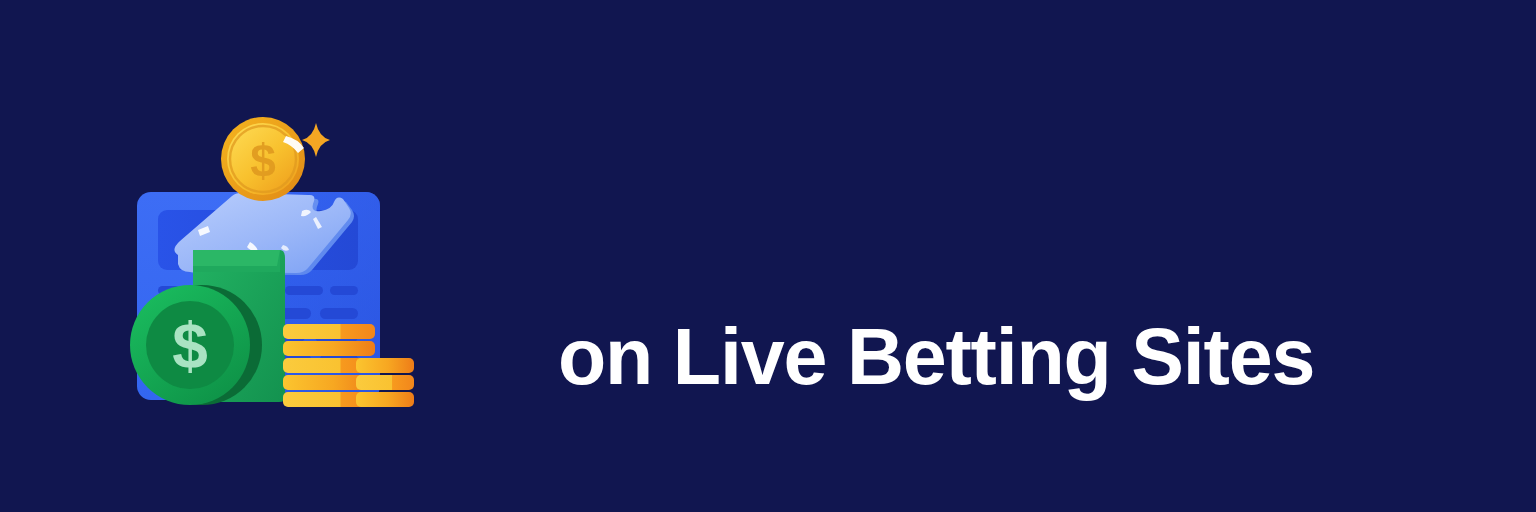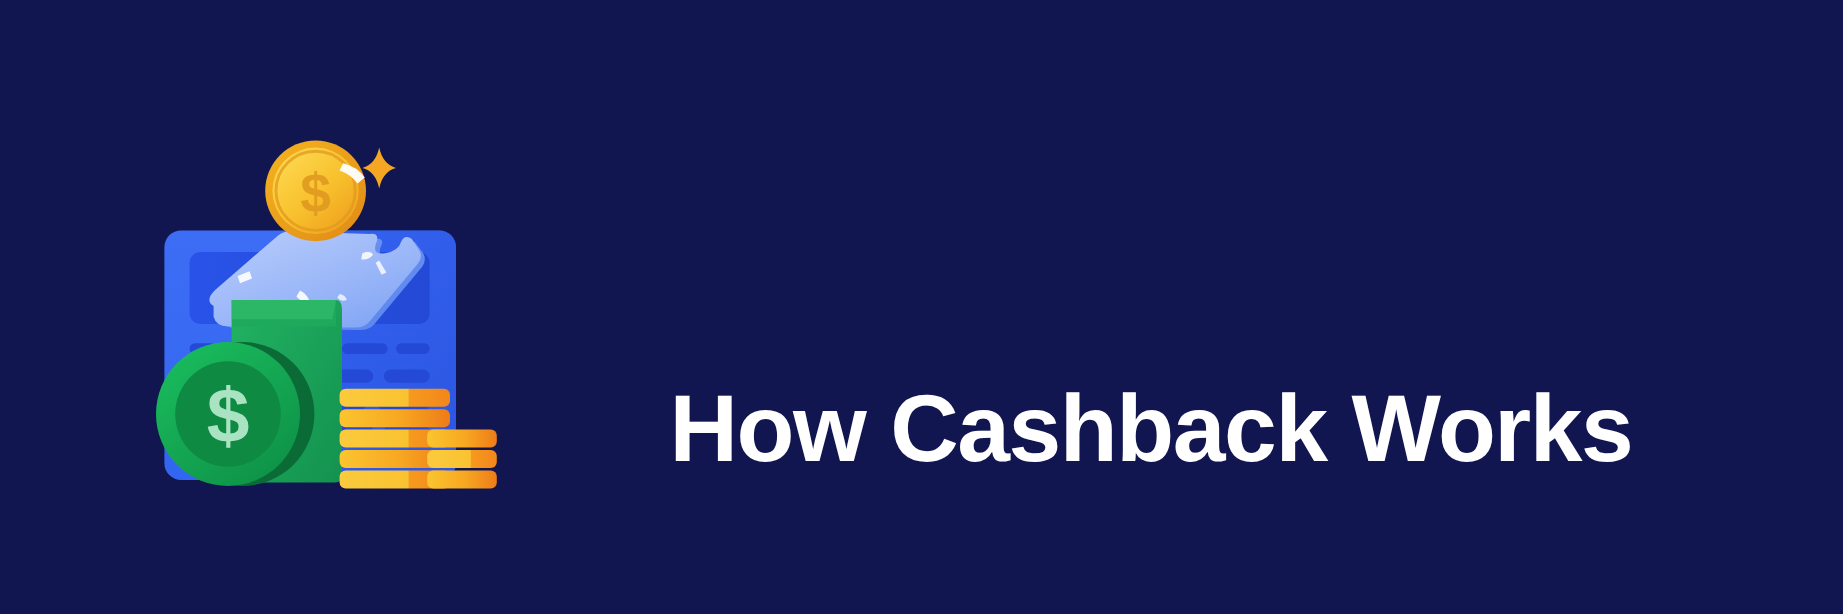--- a/index.html
+++ b/index.html
@@ -189,17 +189,16 @@
 
       <g>
         <rect x="276" y="258" width="58" height="15" rx="5" fill="url(#gStackB)"></rect>
         <rect x="276" y="275" width="58" height="15" rx="5" fill="url(#gStackA)"></rect>
         <rect x="276" y="292" width="58" height="15" rx="5" fill="url(#gStackB)"></rect>
       </g>
     </svg>
   </div>
 
   <h1 class="headline">
-    <span class="headline-line">How Cashback Works</span>
     <span class="headline-line">on Live Betting Sites</span>
   </h1>
 
 </div>
 
 </body></html>

